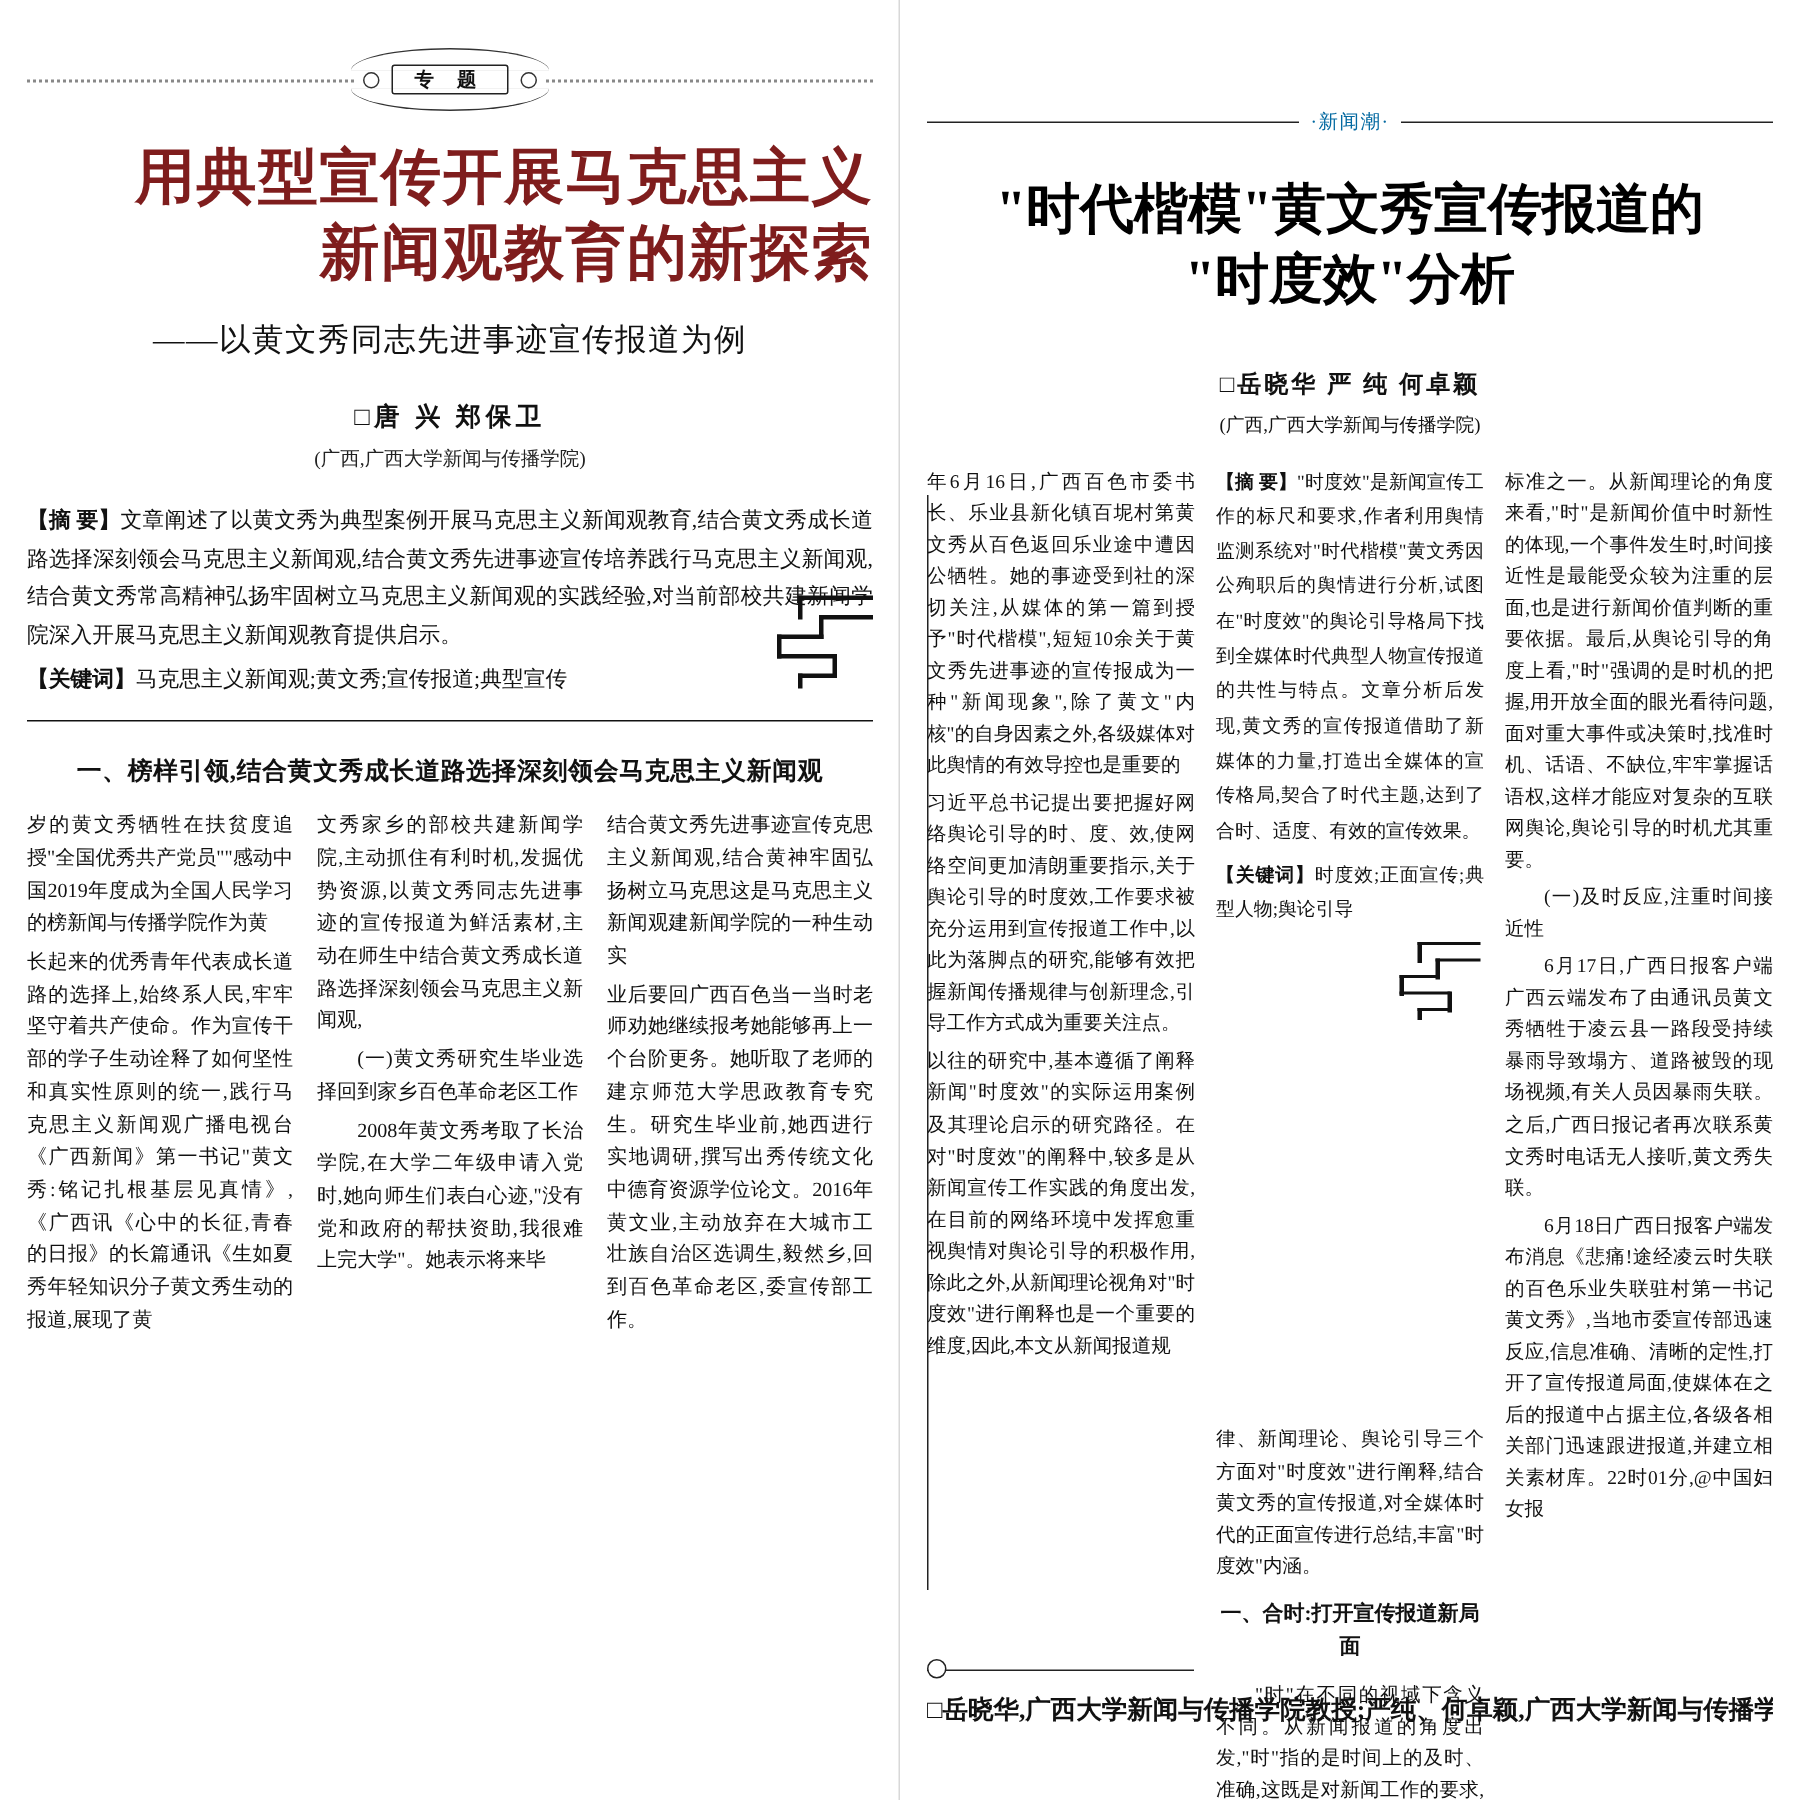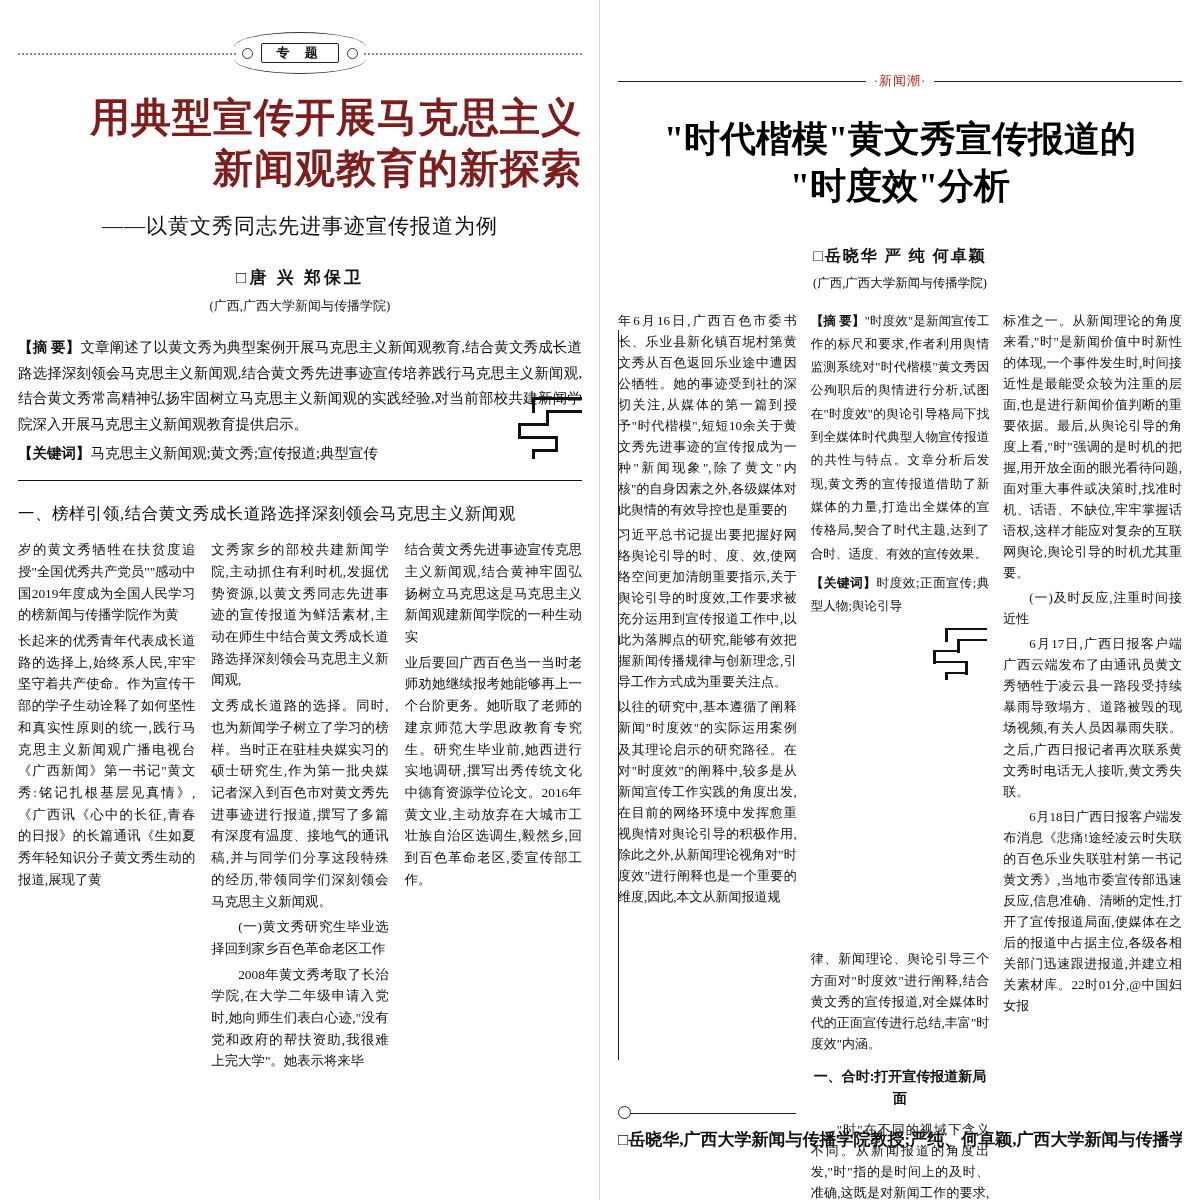--- a/index.html
+++ b/index.html
@@ -161,22 +161,23 @@
     width: 74px;
     height: 62px;
   }
   .maze span {
     position: absolute;
     background: #111;
   }
 
   
   .sec-head {
-    font-weight: normal;
+    font-weight: bold;
     font-size: 16.5px;
+    text-align: center;
     margin: 22px 0 14px 0;
     letter-spacing: 0.5px;
   }
 
   
   .body-cols {
     display: flex;
     gap: 16px;
     font-size: 13.4px;
     line-height: 1.62;
@@ -230,21 +231,21 @@
   }
   .rhead .rline {
     flex: 1 1 auto;
     border-top: 1.6px solid #222;
     height: 0;
   }
   .rhead .rtag {
     font-size: 13px;
     letter-spacing: 1px;
     white-space: nowrap;
-    color: #b91c1c;
+    color: #0369a1;
   }
 
   .r-main-title {
     text-align: center;
     font-family: "Liberation Serif", serif;
     font-weight: bold;
     font-size: 36px;
     line-height: 1.3;
     margin-top: 26px;
     color: #000;
@@ -388,21 +389,20 @@
 
     <div class="sec-head">一、榜样引领,结合黄文秀成长道路选择深刻领会马克思主义新闻观</div>
 
     <div class="body-cols clip-left">
       <div class="bcol">
         <p class="noind">岁的黄文秀牺牲在扶贫度追授"全国优秀共产党员""感动中国2019年度成为全国人民学习的榜新闻与传播学院作为黄</p>
         <p class="noind">长起来的优秀青年代表成长道路的选择上,始终系人民,牢牢坚守着共产使命。作为宣传干部的学子生动诠释了如何坚性和真实性原则的统一,践行马克思主义新闻观广播电视台《广西新闻》第一书记"黄文秀:铭记扎根基层见真情》,《广西讯《心中的长征,青春的日报》的长篇通讯《生如夏秀年轻知识分子黄文秀生动的报道,展现了黄</p>
       </div>
       <div class="bcol">
         <p class="noind">文秀家乡的部校共建新闻学院,主动抓住有利时机,发掘优势资源,以黄文秀同志先进事迹的宣传报道为鲜活素材,主动在师生中结合黄文秀成长道路选择深刻领会马克思主义新闻观,</p>
-        <p class="noind">文秀成长道路的选择。同时,也为新闻学子树立了学习的榜样。当时正在驻桂央媒实习的硕士研究生,作为第一批央媒记者深入到百色市对黄文秀先进事迹进行报道,撰写了多篇有深度有温度、接地气的通讯稿,并与同学们分享这段特殊的经历,带领同学们深刻领会马克思主义新闻观。</p>
         <p>(一)黄文秀研究生毕业选择回到家乡百色革命老区工作</p>
         <p>2008年黄文秀考取了长治学院,在大学二年级申请入党时,她向师生们表白心迹,"没有党和政府的帮扶资助,我很难上完大学"。她表示将来毕</p>
       </div>
       <div class="bcol">
         <p class="noind">结合黄文秀先进事迹宣传克思主义新闻观,结合黄神牢固弘扬树立马克思这是马克思主义新闻观建新闻学院的一种生动实</p>
         <p class="noind">业后要回广西百色当一当时老师劝她继续报考她能够再上一个台阶更务。她听取了老师的建京师范大学思政教育专究生。研究生毕业前,她西进行实地调研,撰写出秀传统文化中德育资源学位论文。2016年黄文业,主动放弃在大城市工壮族自治区选调生,毅然乡,回到百色革命老区,委宣传部工作。</p>
       </div>
     </div>
 
   </div>

